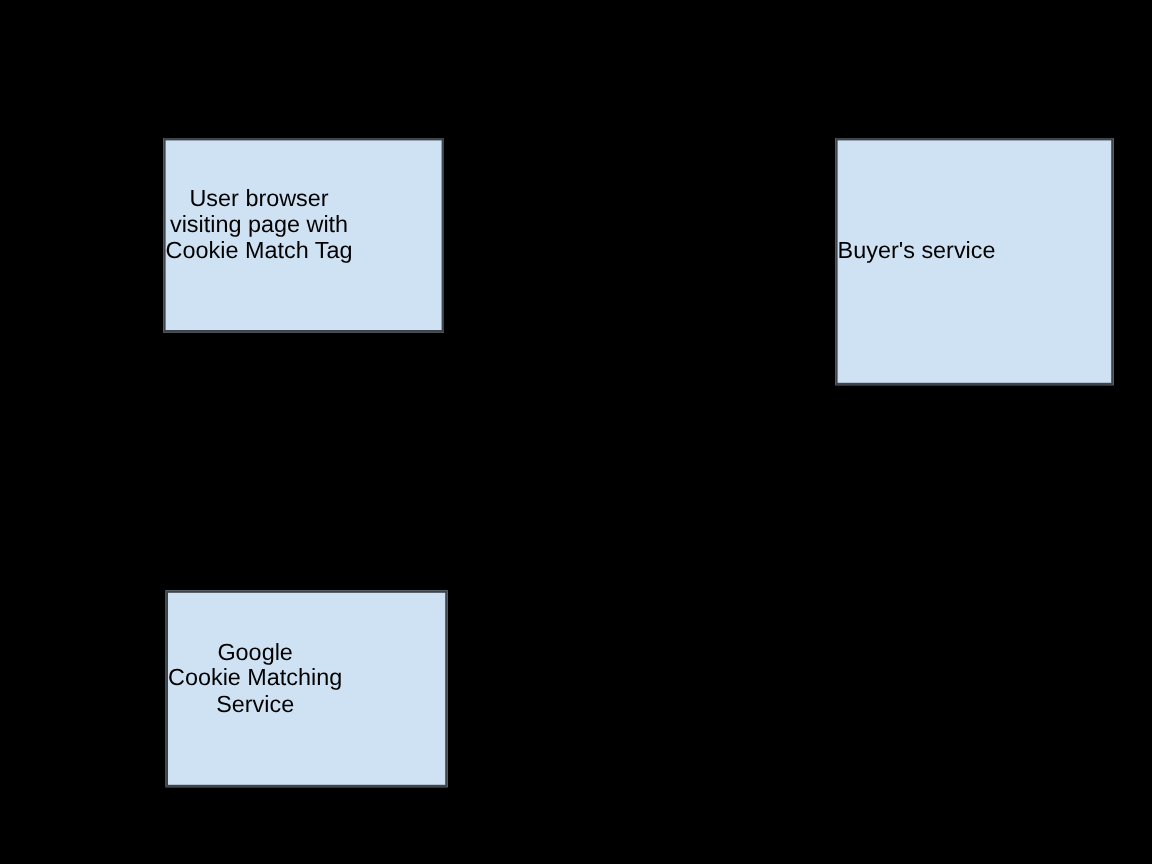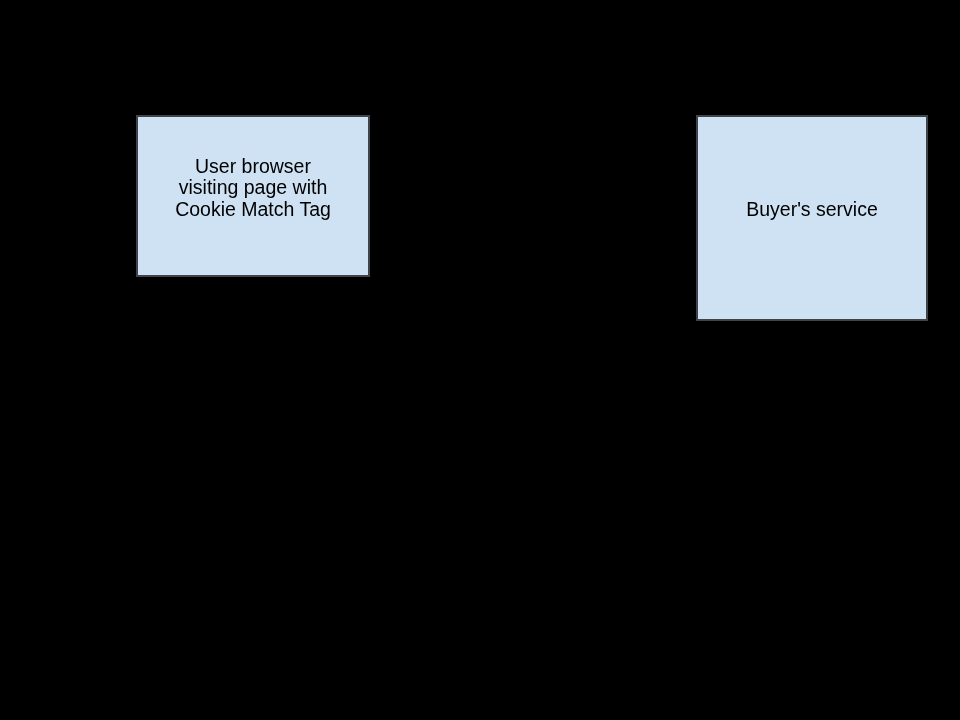--- a/index.html
+++ b/index.html
@@ -15,21 +15,20 @@
     overflow: hidden;
     font-family: "Liberation Sans", sans-serif;
   }
   .node {
     position: absolute;
     box-sizing: border-box;
     background: var(--box-fill, #cfe2f3);
     border: 2px solid var(--box-border, #3e444a);
     display: flex;
     align-items: center;
-    justify-content: center;
   }
   .node-label {
     display: block;
     white-space: pre-line;
     text-align: center;
     color: var(--text-color, #000000);
     font-size: 19.5px;
     line-height: 21.5px;
     transform: translateY(-8px);
   }
@@ -45,14 +44,19 @@
   <div class="node node-user-browser">
     <span class="node-label">User browser
 visiting page with
 Cookie Match Tag</span>
   </div>
 
   <div class="node node-buyers-service">
     <span class="node-label">Buyer's service</span>
   </div>
 
+  <div class="node node-google-cms">
+    <span class="node-label">Google
+Cookie Matching
+Service</span>
+  </div>
 
 </div>
 
 </body></html>

